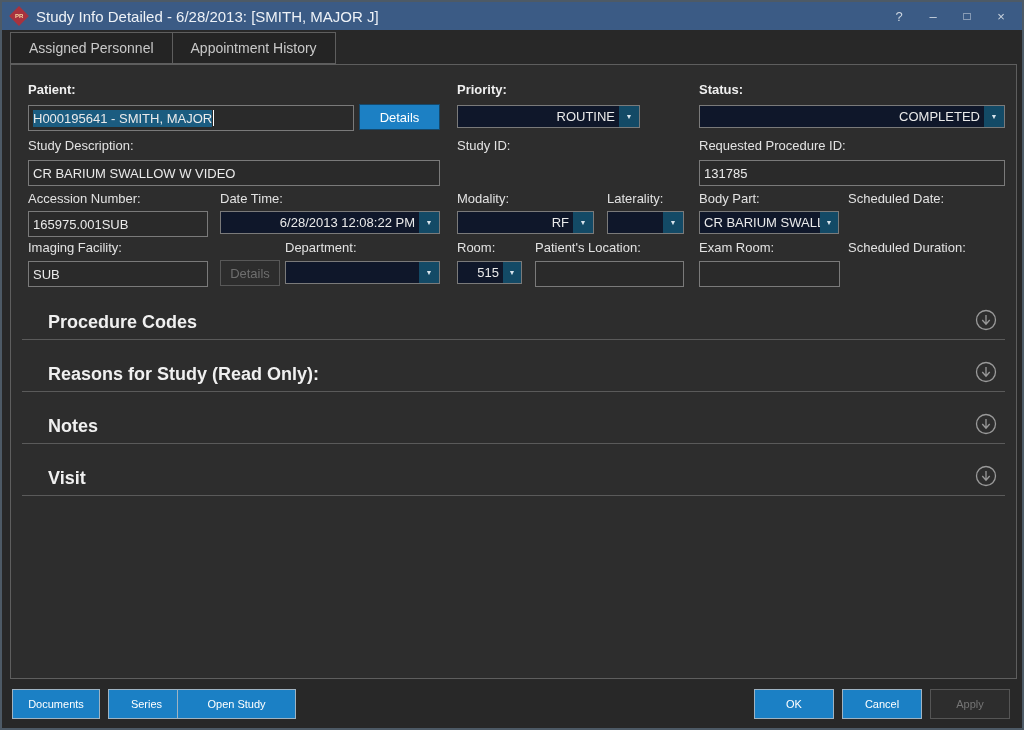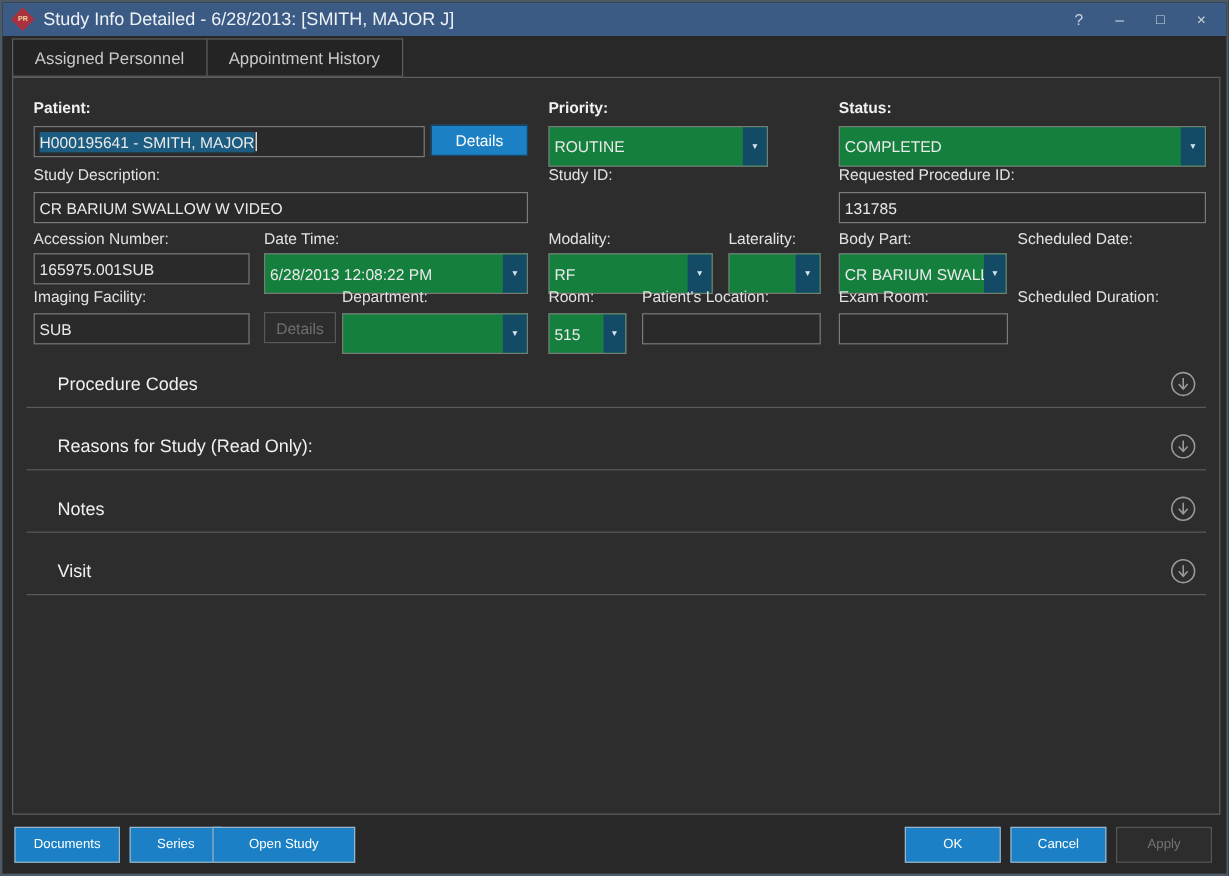--- a/index.html
+++ b/index.html
@@ -56,22 +56,22 @@
     position:absolute; height:24px; background:#2a2a2a; border:1px solid #7a7a7a;
     color:#eaeaea; font-size:13px; padding:12px 4px; z-index:2;
     font-family:"Liberation Sans","DejaVu Sans",sans-serif;
     display:flex; align-items:center; overflow:hidden; white-space:nowrap;
   }
   input.txt { display:block; line-height:22px; }
   .sel { background:#1b5c80; padding:1px 0; }
   .caret { display:inline-block; width:0; height:16px; border-left:1px solid #ffffff; margin-left:1px; }
 
   .dd {
-    position:absolute; height:34px; background:#15803d; border:1px solid #7a7a7a;
-    display:flex; align-items:center; z-index:2; overflow:hidden;
+    position:absolute; height:23px; background:#0f172a; border:1px solid #7a7a7a;
+    display:flex; align-items:center; z-index:2; overflow:hidden;text-align:right;
   }
   .dd-value {
     flex:1; color:#eaeaea; font-size:13px; padding:0 4px;
     white-space:nowrap; overflow:hidden;
   }
   .dd-btn {
     flex:0 0 20px; align-self:stretch; background:#134a66;
     display:flex; align-items:center; justify-content:center;
   }
   .dd-arrow { color:#d8e4ec; font-size:7px; line-height:1; }
@@ -81,21 +81,21 @@
     color:#ffffff; font-size:13px; display:flex; align-items:center; justify-content:center;
     z-index:2; cursor:default;
   }
   .btn-disabled {
     position:absolute; background:#2d2d2d; border:1px solid #585858;
     color:#6e6e6e; font-size:13px; display:flex; align-items:center; justify-content:center;
     z-index:2;
   }
 
   
-  .section-label { position:absolute; left:46px; color:#f0f0f0; font-weight:normal; font-size:15px; z-index:2; }
+  .section-label { position:absolute; left:46px; color:#f0f0f0; font-weight:bold; font-size:18px; z-index:2; }
   .section-icon { position:absolute; left:973px; width:22px; height:22px; z-index:2; }
   .section-divider { position:absolute; left:20px; width:983px; height:1px; background:#5a5a5a; z-index:2; }
 
   
   .f-btn {
     position:absolute; height:30px; background:#1b80c5; border:1px solid #9fb3c2;
     color:#ffffff; font-size:11px; display:flex; align-items:center; justify-content:center;
     z-index:2; cursor:default;
   }
   .f-btn.disabled { background:#2d2d2d; border:1px solid #555555; color:#757575; }

